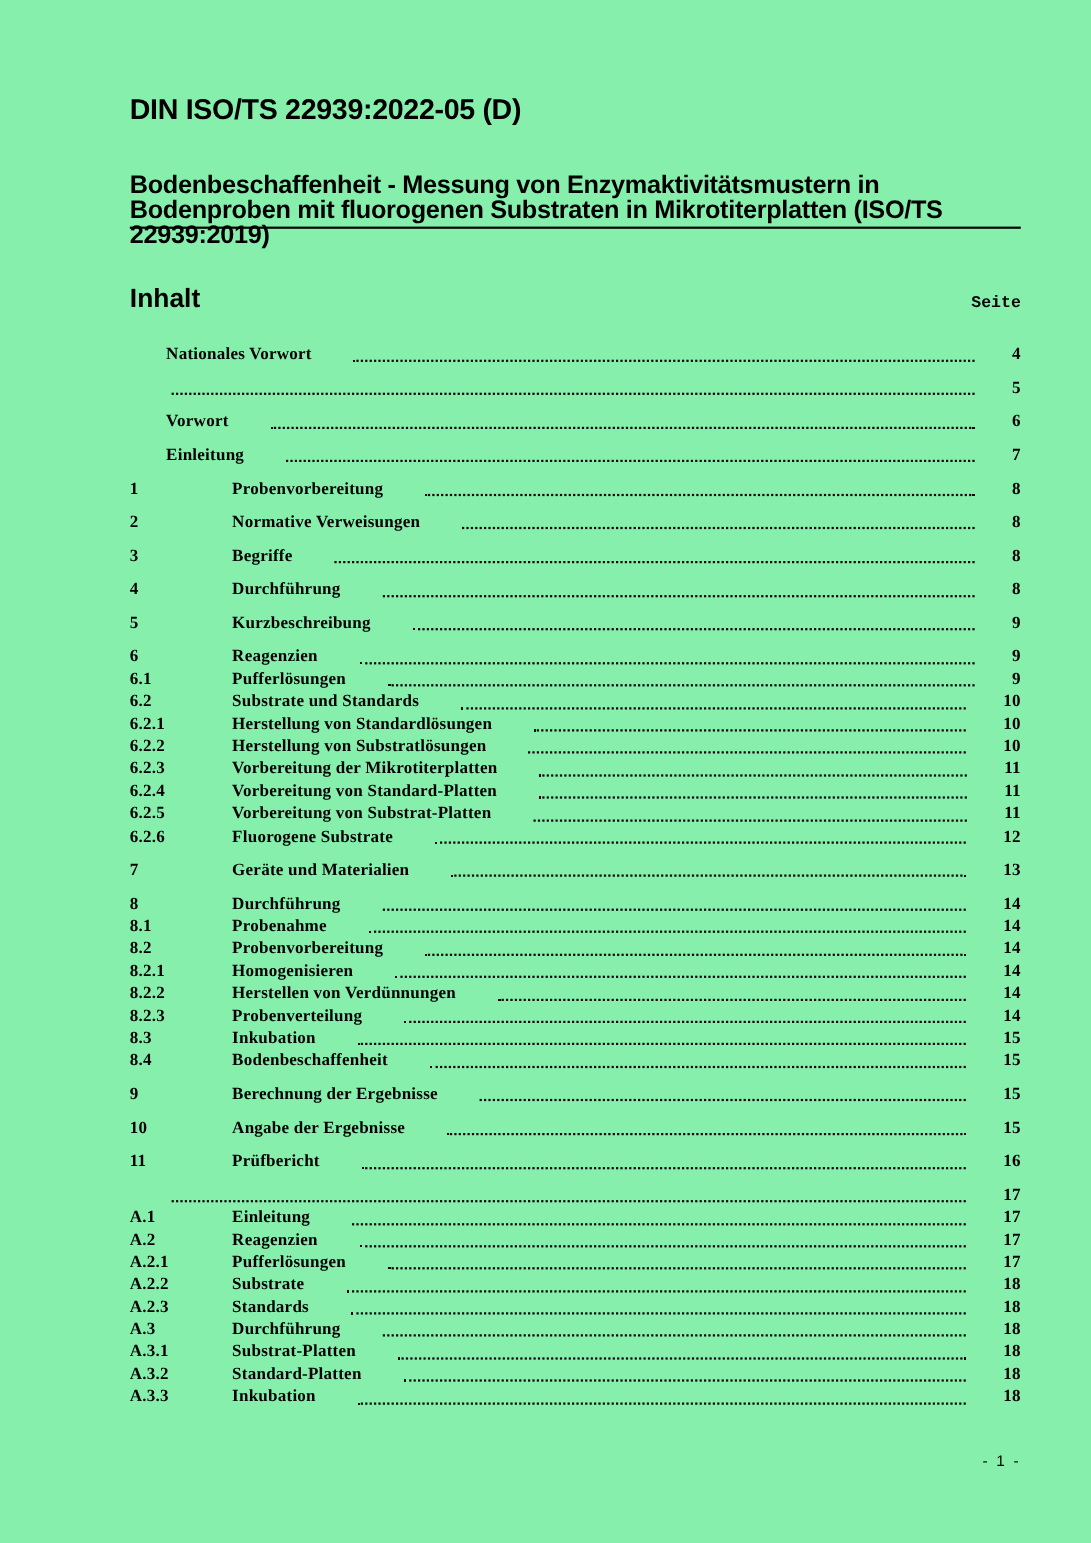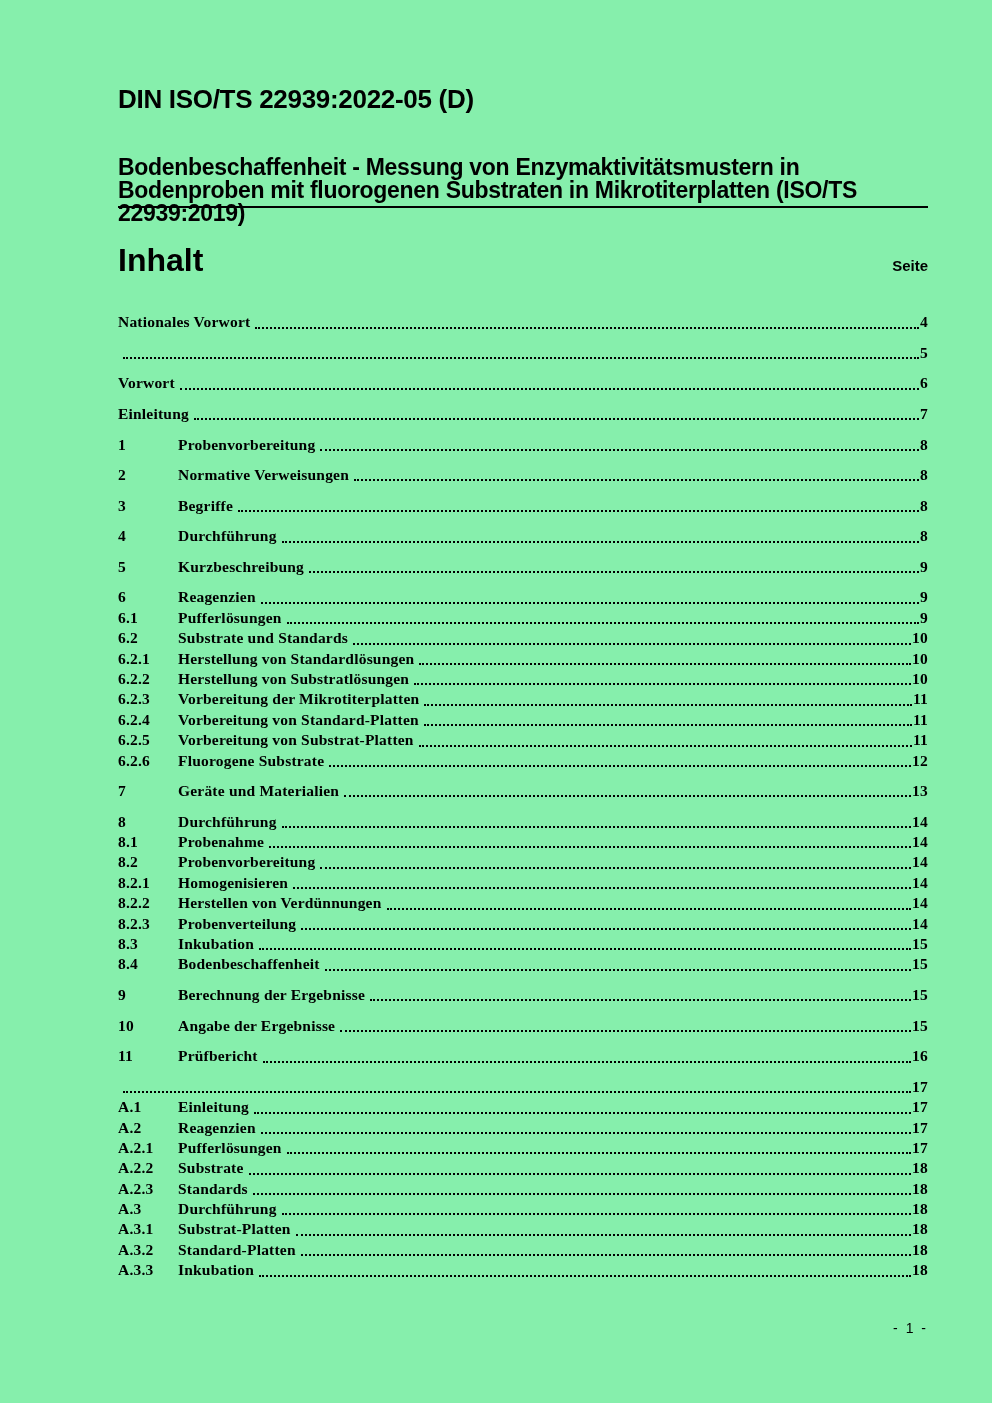--- a/index.html
+++ b/index.html
@@ -46,42 +46,45 @@
   .toc-header {
     position: absolute;
     left: 118px;
     top: 242px;
     width: 810px;
     display: flex;
     justify-content: space-between;
     align-items: baseline;
   }
   .inhalt-heading {
-    font-size: 32px;
-    font-weight: 700;
+    font-size: 24px;
+    font-weight: 700;
+    margin-top: 16px;
   }
   .seite-label {
     font-size: 15px;
     font-weight: 700;
+    font-family: Liberation Mono, monospace;
   }
   .toc-list {
     position: absolute;
     left: 118px;
     top: 302px;
     width: 810px;
     font-family: "Liberation Serif", serif;
     font-weight: 700;
     font-size: 15.5px;
     letter-spacing: 0.2px;
   }
   .toc-row {
     display: flex;
     align-items: baseline;
     height: 20.4px;
     line-height: 20.4px;
+    gap: 33px;
   }
   .toc-row.spaced { margin-top: 10.2px; }
   .toc-num {
     flex: none;
     width: 60px;
   }
   .toc-num.empty { width: 0; }
   .toc-title {
     flex: none;
     white-space: pre;

